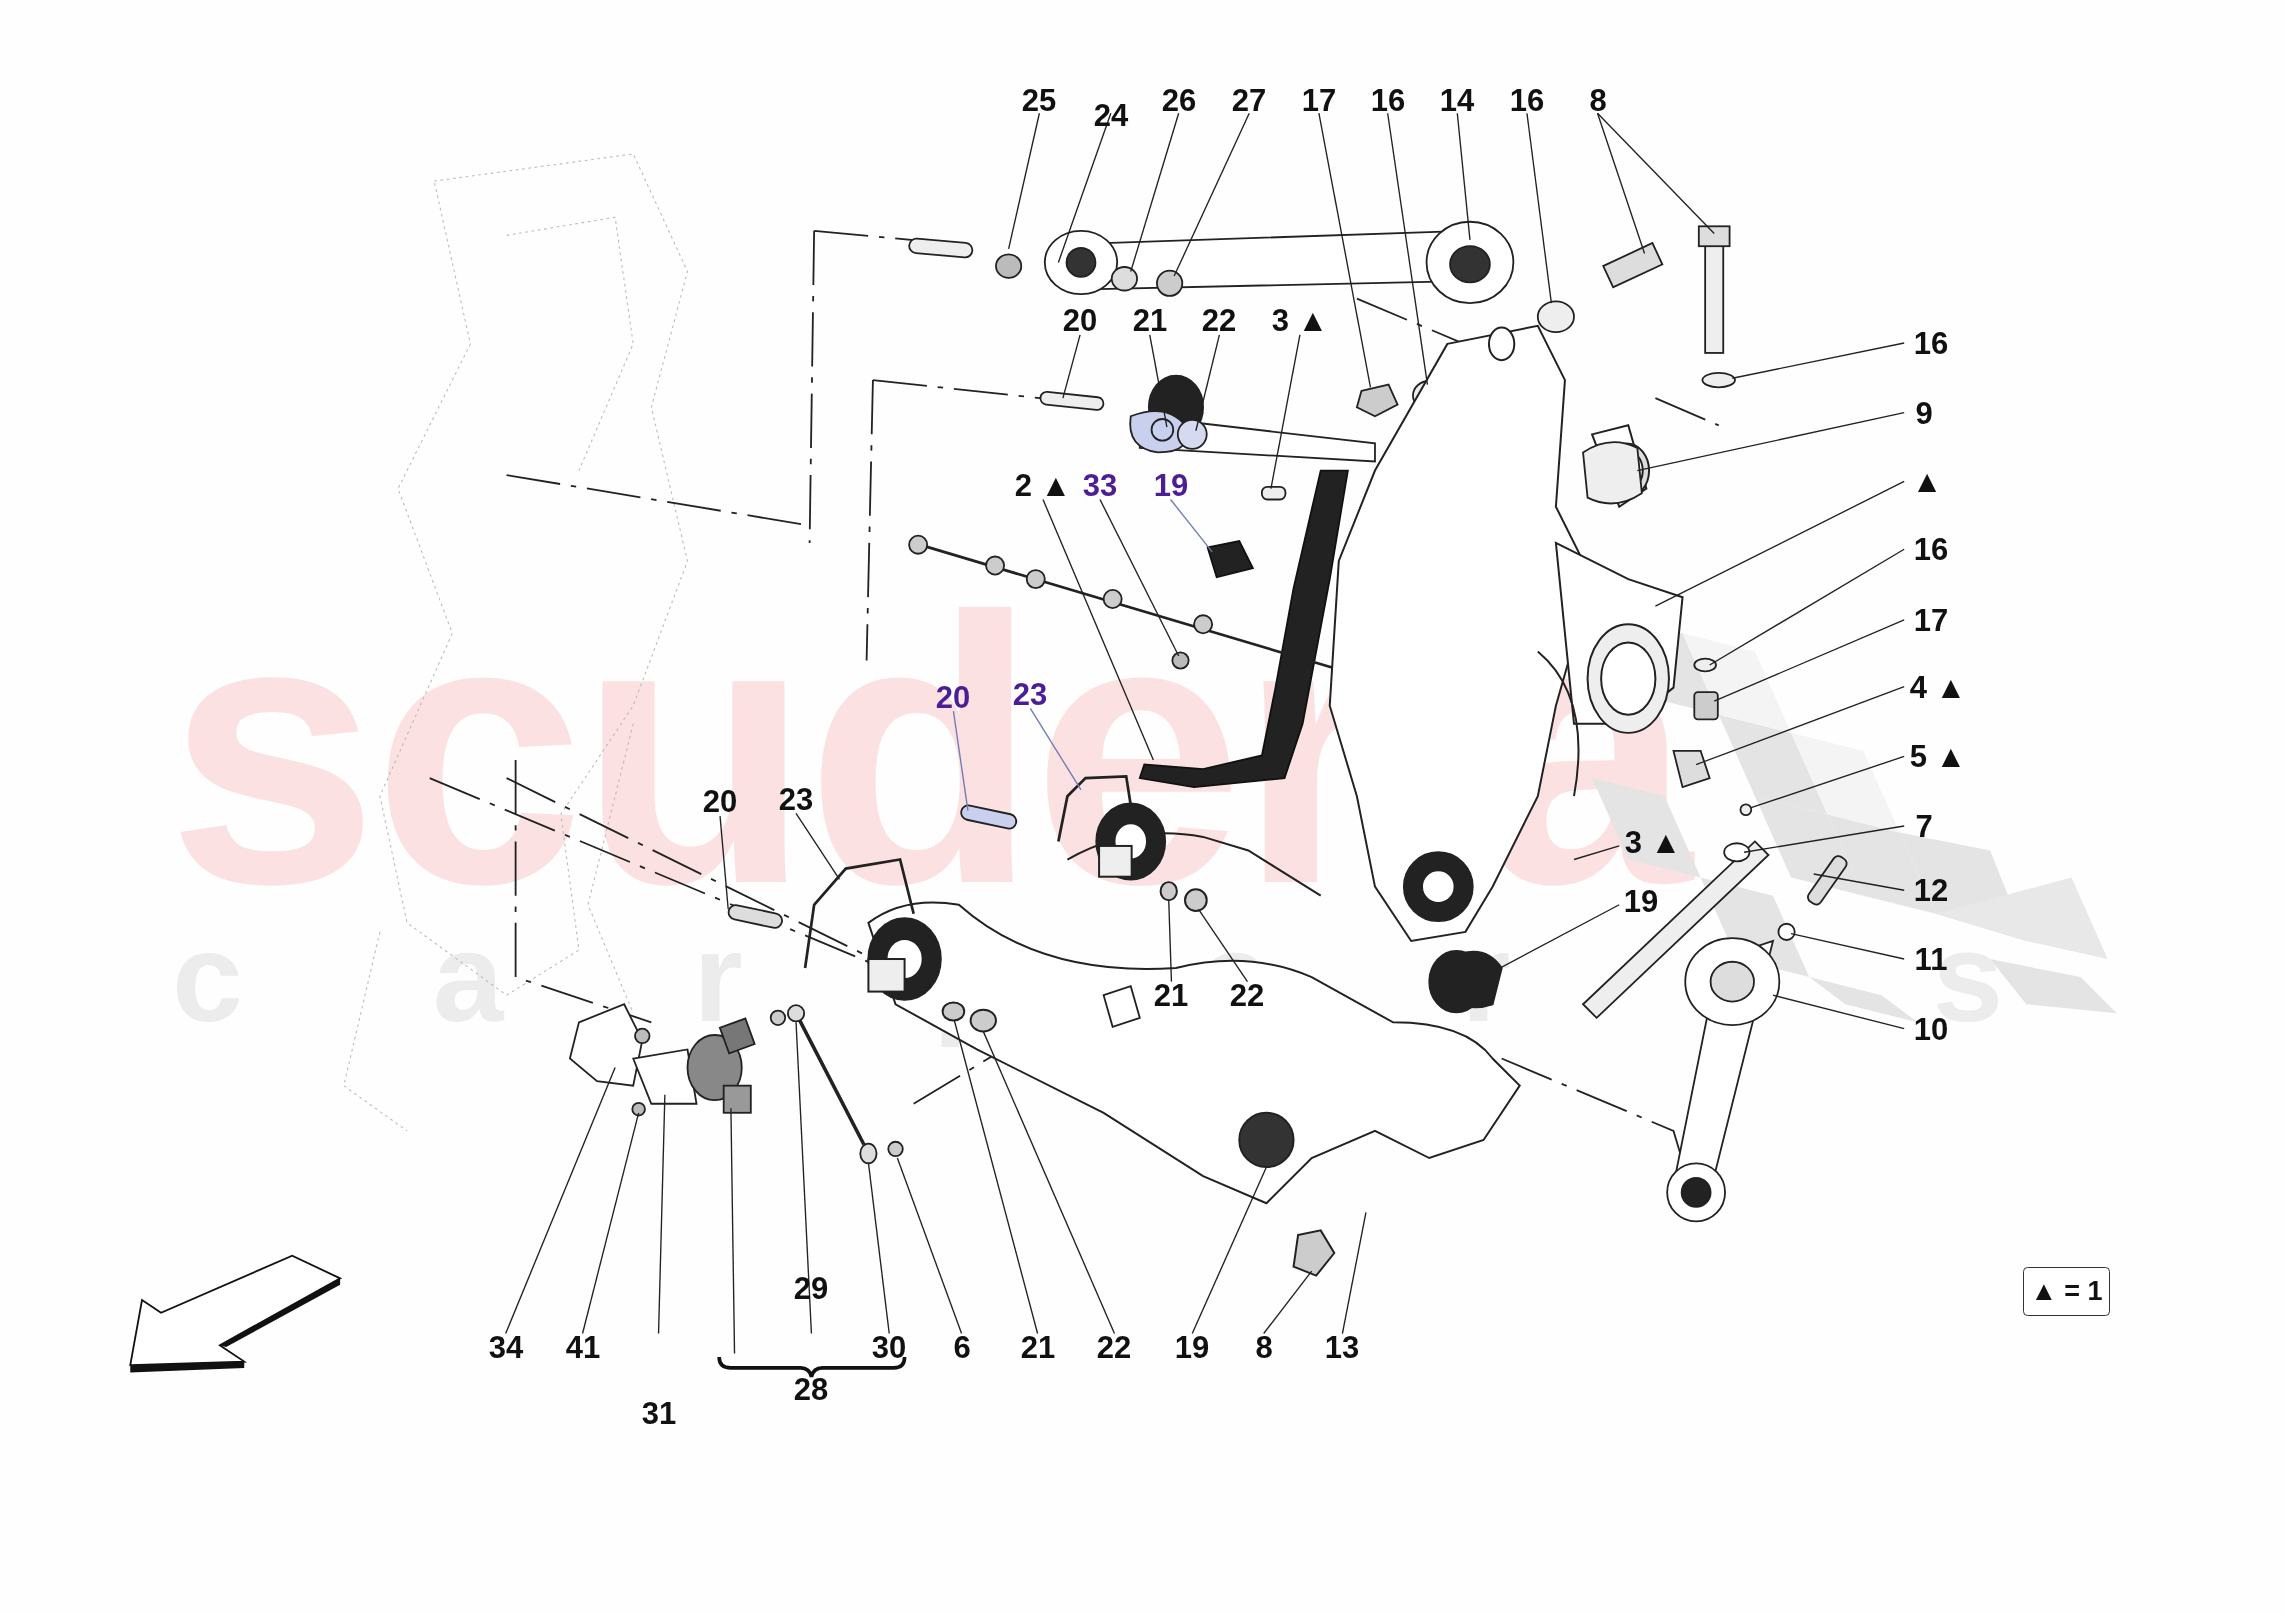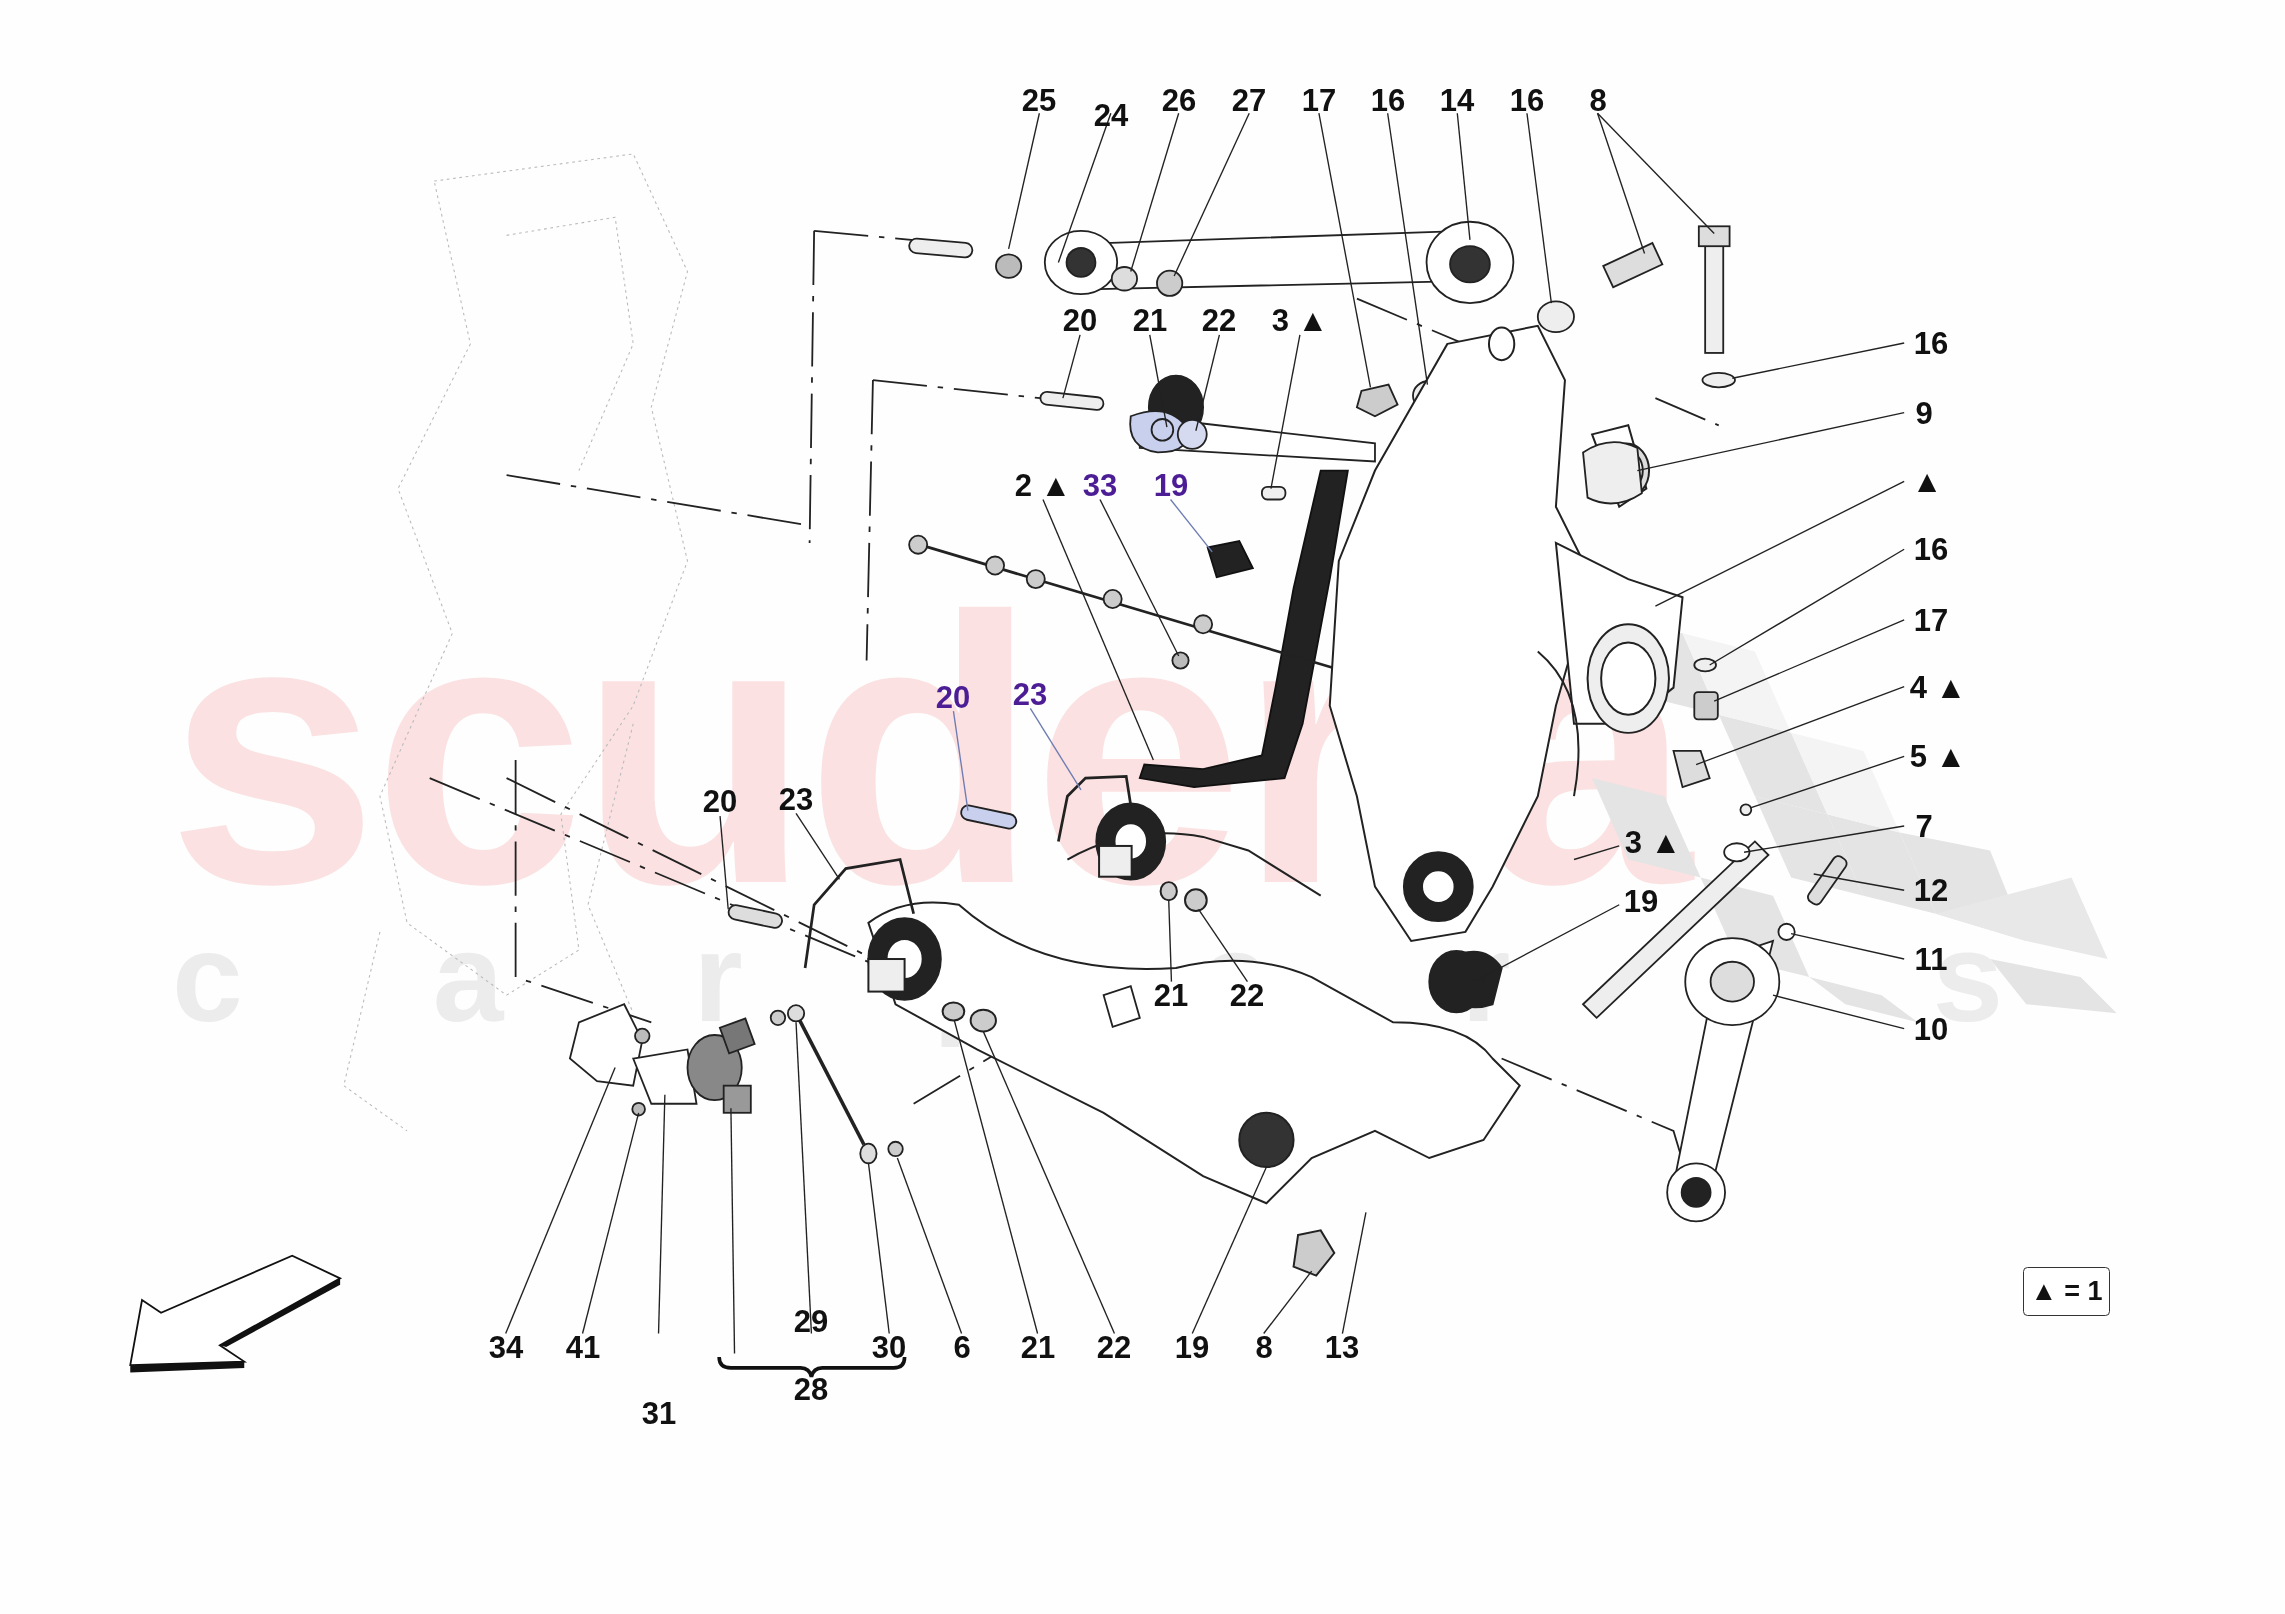--- a/index.html
+++ b/index.html
@@ -275,21 +275,21 @@
     <div class="lbl blue" style="left: 1030px; top: 694px;">23</div>
     <div class="lbl" style="left: 720px; top: 801px;">20</div>
     <div class="lbl" style="left: 796px; top: 799px;">23</div>
     <div class="lbl" style="left: 1171px; top: 995px;">21</div>
     <div class="lbl" style="left: 1247px; top: 995px;">22</div>
     <div class="lbl" style="left: 1653px; top: 842px;">3 ▲</div>
     <div class="lbl" style="left: 1641px; top: 901px;">19</div>
     <div class="lbl" style="left: 506px; top: 1347px;">34</div>
     <div class="lbl" style="left: 583px; top: 1347px;">41</div>
     <div class="lbl" style="left: 659px; top: 1413px;">31</div>
-    <div class="lbl" style="left: 811px; top: 1321px;">29</div>
+    <div class="lbl" style="left: 811px; top: 1288px;">29</div>
     <div class="lbl" style="left: 889px; top: 1347px;">30</div>
     <div class="lbl" style="left: 962px; top: 1347px;">6</div>
     <div class="lbl" style="left: 1038px; top: 1347px;">21</div>
     <div class="lbl" style="left: 1114px; top: 1347px;">22</div>
     <div class="lbl" style="left: 1192px; top: 1347px;">19</div>
     <div class="lbl" style="left: 1264px; top: 1347px;">8</div>
     <div class="lbl" style="left: 1342px; top: 1347px;">13</div>
     <div class="lbl" style="left: 811px; top: 1389px;">28</div>
   </div>
 

